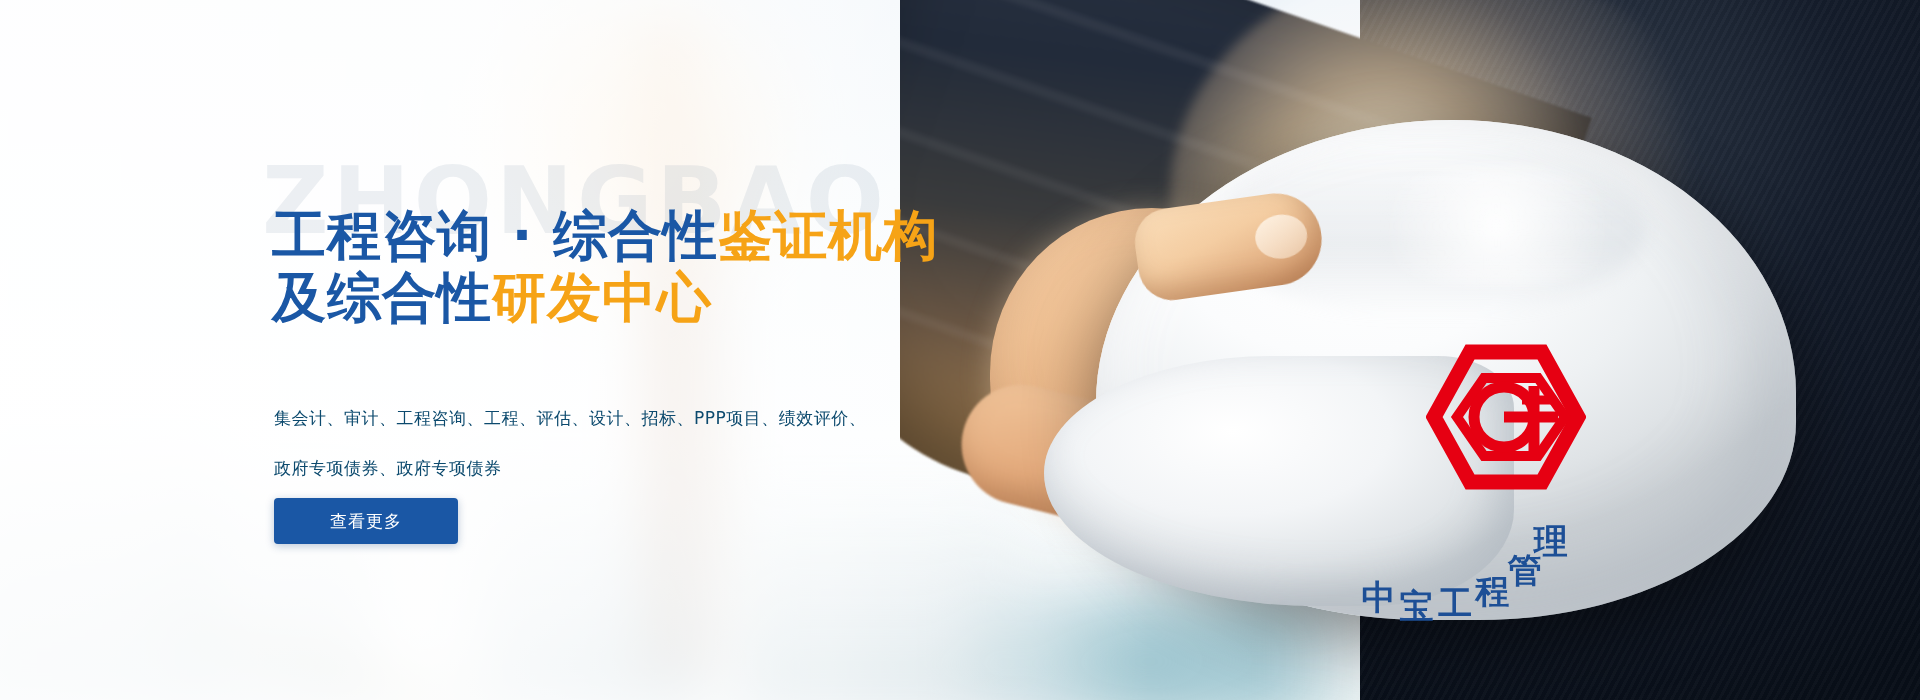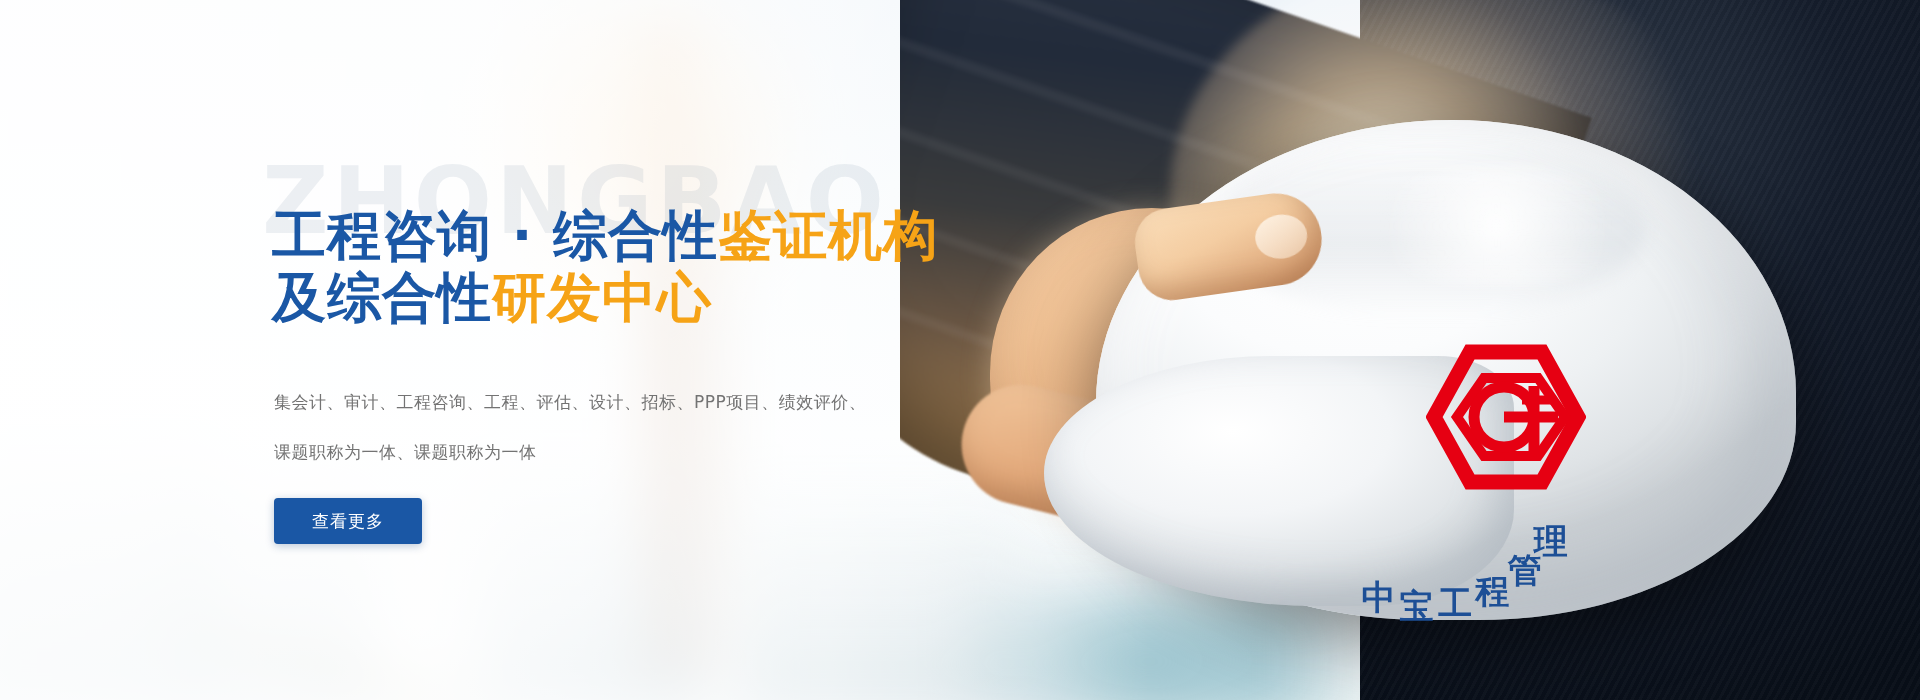--- a/index.html
+++ b/index.html
@@ -160,28 +160,28 @@
   .headline .line{
     font-family:"DejaVu Sans","Liberation Sans",sans-serif;
     font-size:54px;font-weight:700;line-height:62px;letter-spacing:1px;
     white-space:nowrap;
   }
   .c-blue{color:#1a57a5;}
   .c-orange{color:#f6a316;}
 
   .desc{position:absolute;left:2px;top:390px;width:730px;}
   .desc p{
-    margin:0 0 26px 0;
-    font-family:"DejaVu Sans","Liberation Sans",sans-serif;
-    font-size:17px;line-height:24px;color:#737373;letter-spacing:.5px;
+    margin:16px 0 26px 0;
+    font-family:"DejaVu Sans","Liberation Sans",sans-serif;
+    font-size:17px;line-height:24px;color:#0c4a6e;letter-spacing:.5px;
   }
 
   .cta{
     position:absolute;left:2px;top:498px;
-    width:148px;height:46px;border:0;border-radius:4px;
+    width:184px;height:46px;border:0;border-radius:4px;
     background:#1a57a5;color:#ffffff;cursor:pointer;
     font-family:"DejaVu Sans","Liberation Sans",sans-serif;
     font-size:17px;letter-spacing:1px;
     display:flex;align-items:center;justify-content:center;
     box-shadow:0 2px 8px rgba(18,62,120,.28);
   }
 </style>
 </head>
 <body>
 
@@ -256,18 +256,18 @@
       <div class="line">
         <span class="c-blue">工程咨询 · 综合性</span><span class="c-orange">鉴证机构</span>
       </div>
       <div class="line">
         <span class="c-blue">及综合性</span><span class="c-orange">研发中心</span>
       </div>
     </div>
 
     <div class="desc">
       <p>集会计、审计、工程咨询、工程、评估、设计、招标、PPP项目、绩效评价、</p>
-      <p>课题职称为一体、课题职称为一体</p>
+      <p>政府专项债券、政府专项债券</p>
     </div>
 
     <div class="cta">查看更多</div>
   </div>
 </div>
 
 </body></html>

